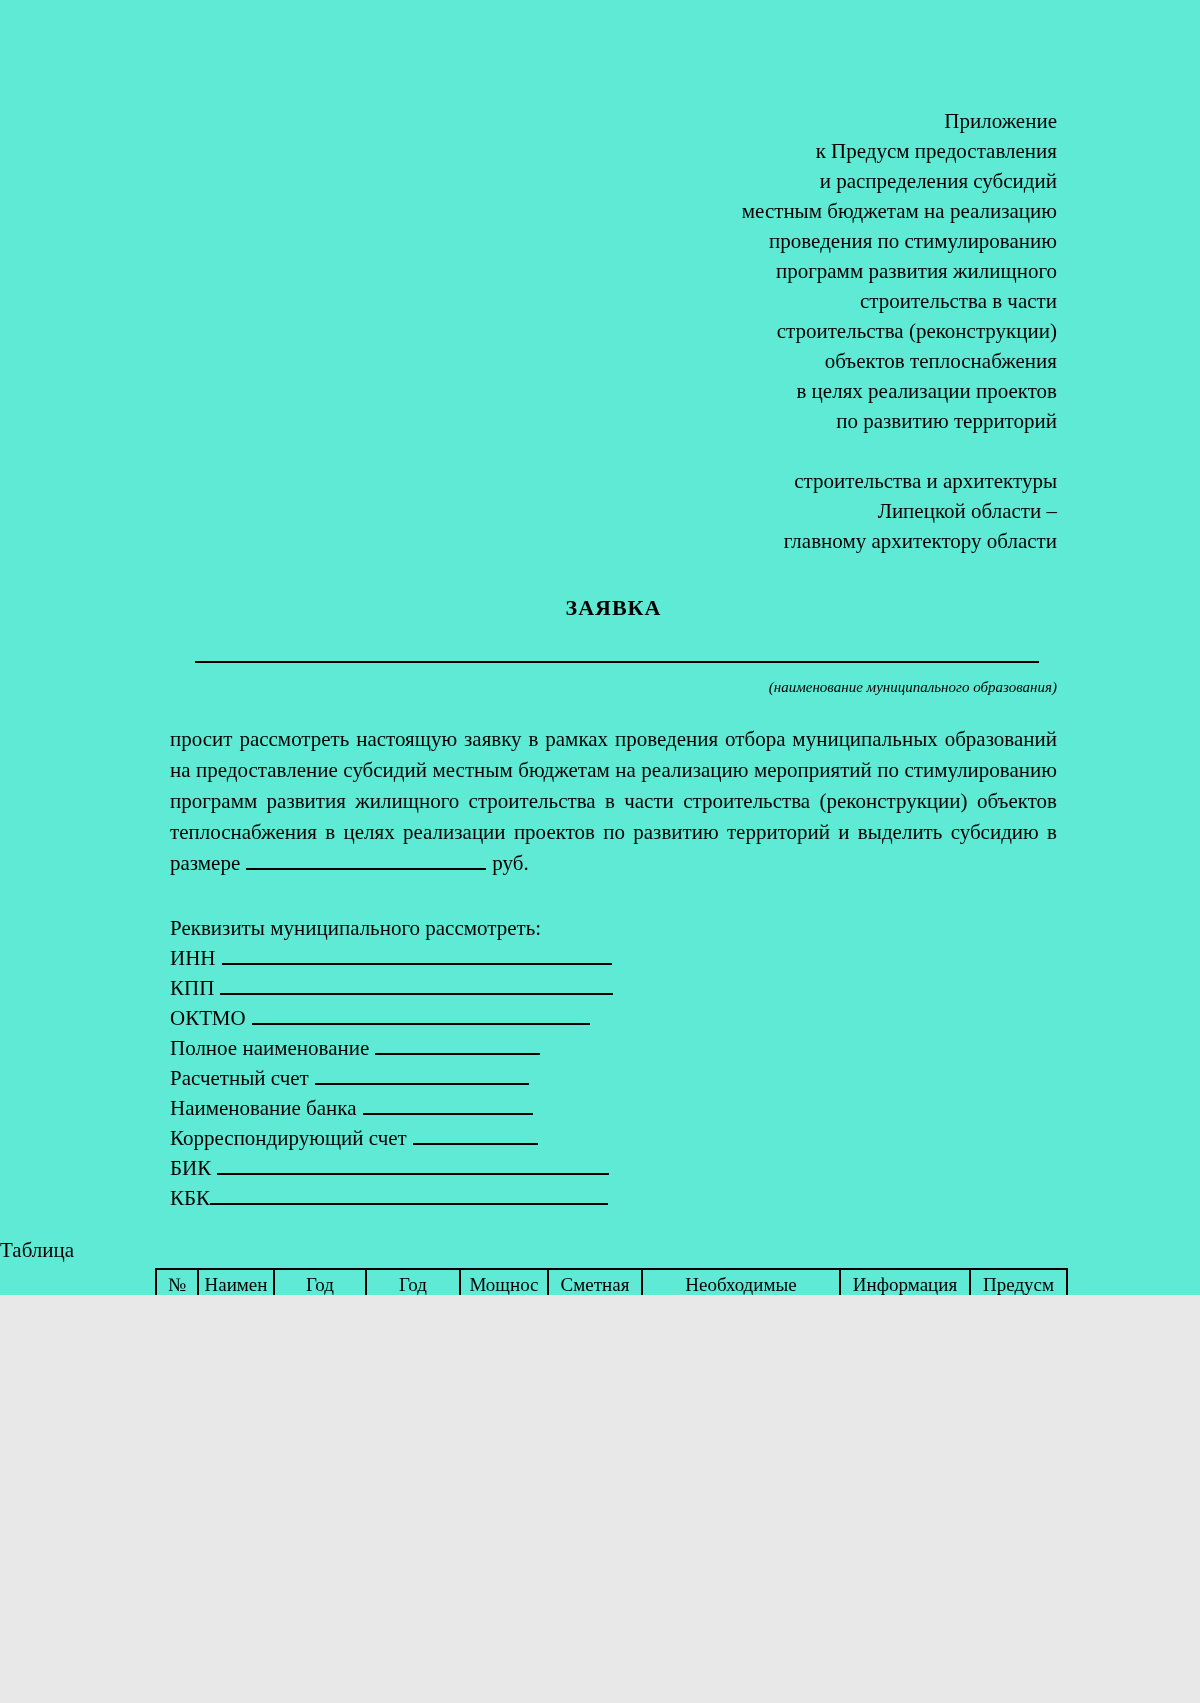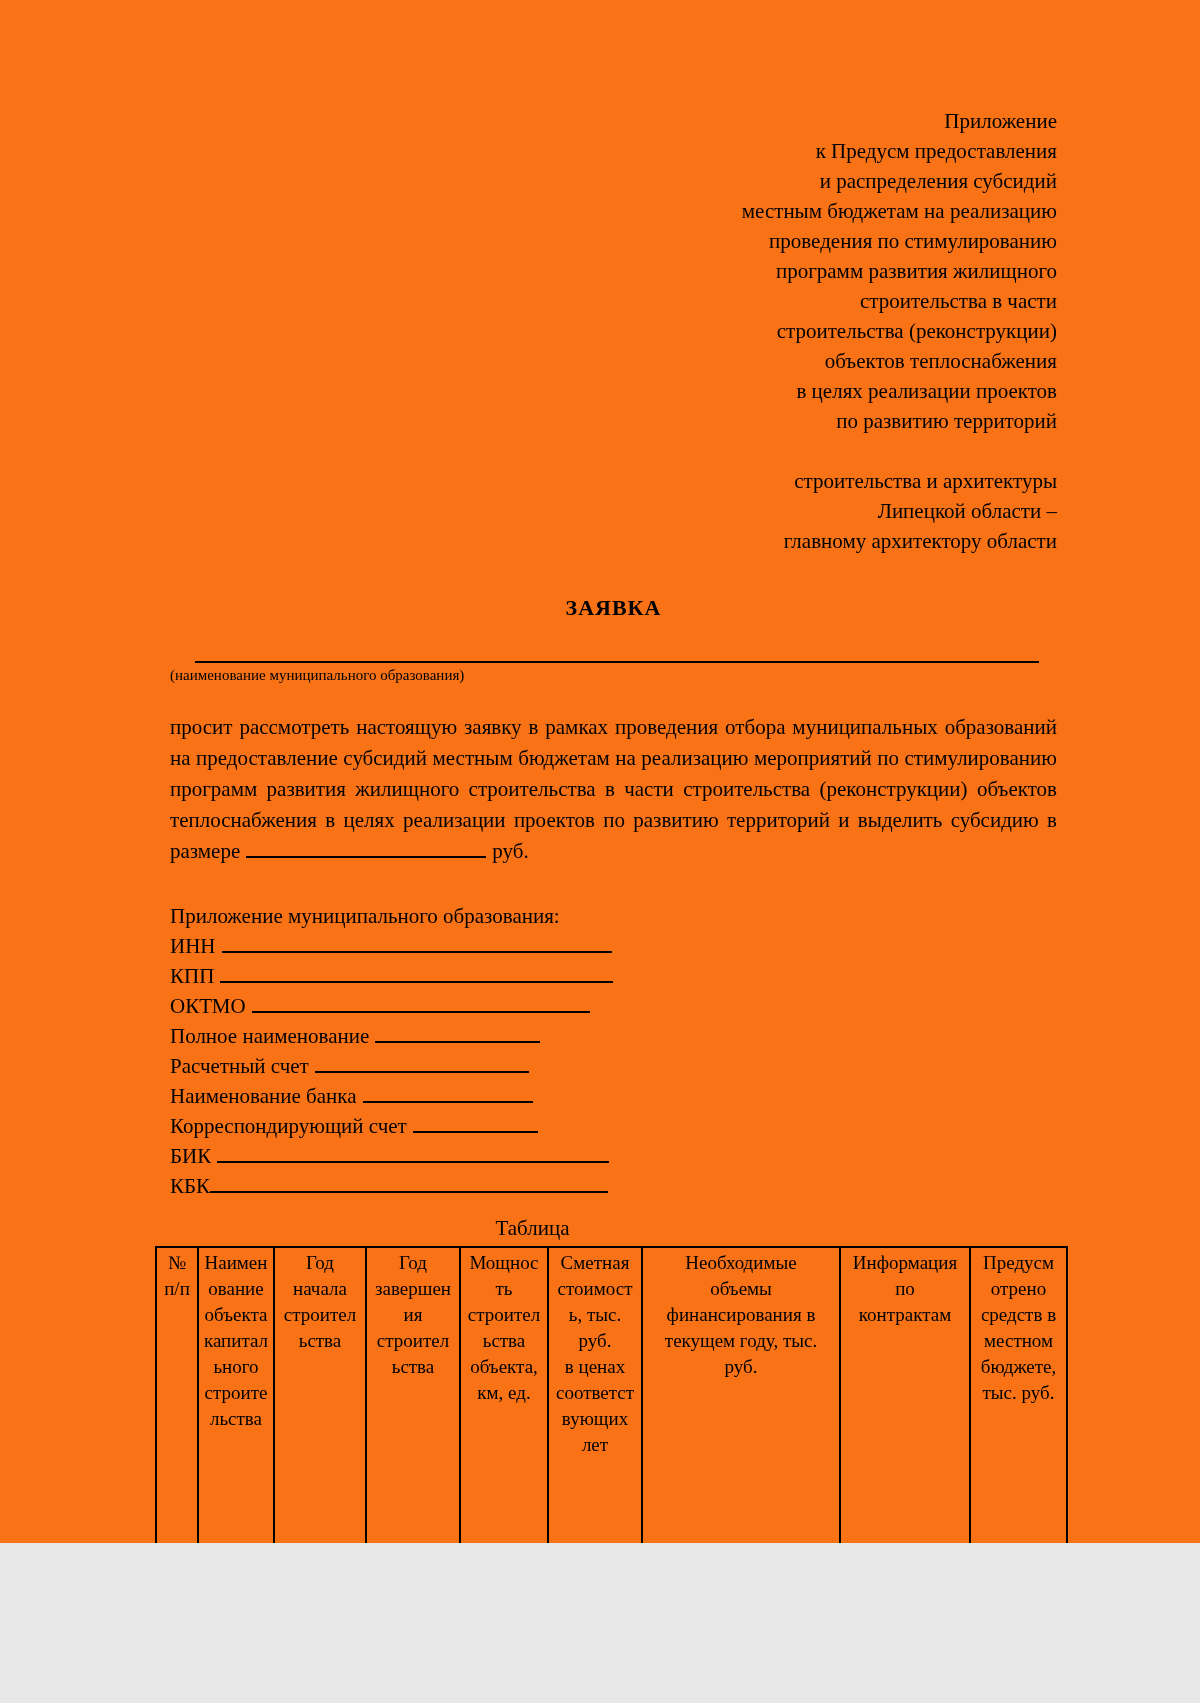--- a/index.html
+++ b/index.html
@@ -1,20 +1,20 @@
 <!DOCTYPE html>
 <html><head>
 <meta charset="utf-8">
 <style>
   * { margin:0; padding:0; box-sizing:border-box; }
   html,body { background:#e8e8e8; }
   .page {
     position:relative;
-    width:1200px; height:1543px;
-    background:#f97316;
+    width:1200px; height:1295px;
+    background:#5eead4;
     margin:0 auto;
     overflow:hidden;
     font-family:"Liberation Serif","DejaVu Serif",serif;
     color:#000;
   }
   .content { padding:0 143px 0 170px; }
 
   .appendix {
     margin-top:106px;
     text-align:right;
@@ -33,24 +33,25 @@
     font-size:22px;
     font-weight:bold;
     letter-spacing:1px;
   }
   .name-line {
     margin:40px 18px 0 25px;
     border-bottom:2px solid #000;
     height:2px;
   }
   .name-caption {
-    margin-top:3px;
-    text-align:left;
+    margin-top:15px;
+    text-align:right;
     font-size:15px;
     line-height:18px;
+    font-style:italic;
   }
   .body-paragraph {
     margin-top:28px;
     font-size:21px;
     line-height:31px;
     text-align:justify;
   }
   .blank {
     display:inline-block;
     border-bottom:2px solid #000;
@@ -60,22 +61,22 @@
   .amount-blank { width:240px; margin:0 6px; }
   .requisites {
     margin-top:34px;
     font-size:21px;
     line-height:30px;
   }
   .requisite-row { white-space:nowrap;font-family:Liberation Serif, serif; }
   .requisite-row .blank { margin-left:6px; }
   .requisite-row.no-gap .blank { margin-left:0; }
   .table-caption {
-    margin-top:13px;
-    text-align:center;
+    margin-top:23px;
+    text-align:left;
     font-size:21px;
     line-height:28px;
     padding-right:135px;
   }
   table.app-table {
     border-collapse:collapse;
     table-layout:fixed;
     width:911px;
     margin-left:155px;
     margin-top:4px;
@@ -121,21 +122,21 @@
     </div>
 
     <div class="page-title">ЗАЯВКА</div>
 
     <div class="name-line"></div>
     <div class="name-caption">(наименование муниципального образования)</div>
 
     <p class="body-paragraph"><span>просит рассмотреть настоящую заявку в рамках проведения отбора муниципальных образований на предоставление субсидий местным бюджетам на реализацию мероприятий по стимулированию программ развития жилищного строительства в части строительства (реконструкции) объектов теплоснабжения в целях реализации проектов по развитию территорий и выделить субсидию в размере</span><span class="blank amount-blank"></span><span>руб.</span></p>
 
     <div class="requisites">
-      <div>Приложение муниципального образования:</div>
+      <div>Реквизиты муниципального рассмотреть:</div>
       <div class="requisite-row">
         <span>ИНН</span><span class="blank" style="width:390px"></span>
       </div>
       <div class="requisite-row">
         <span>КПП</span><span class="blank" style="width:393px"></span>
       </div>
       <div class="requisite-row">
         <span>ОКТМО</span><span class="blank" style="width:338px"></span>
       </div>
       <div class="requisite-row">

